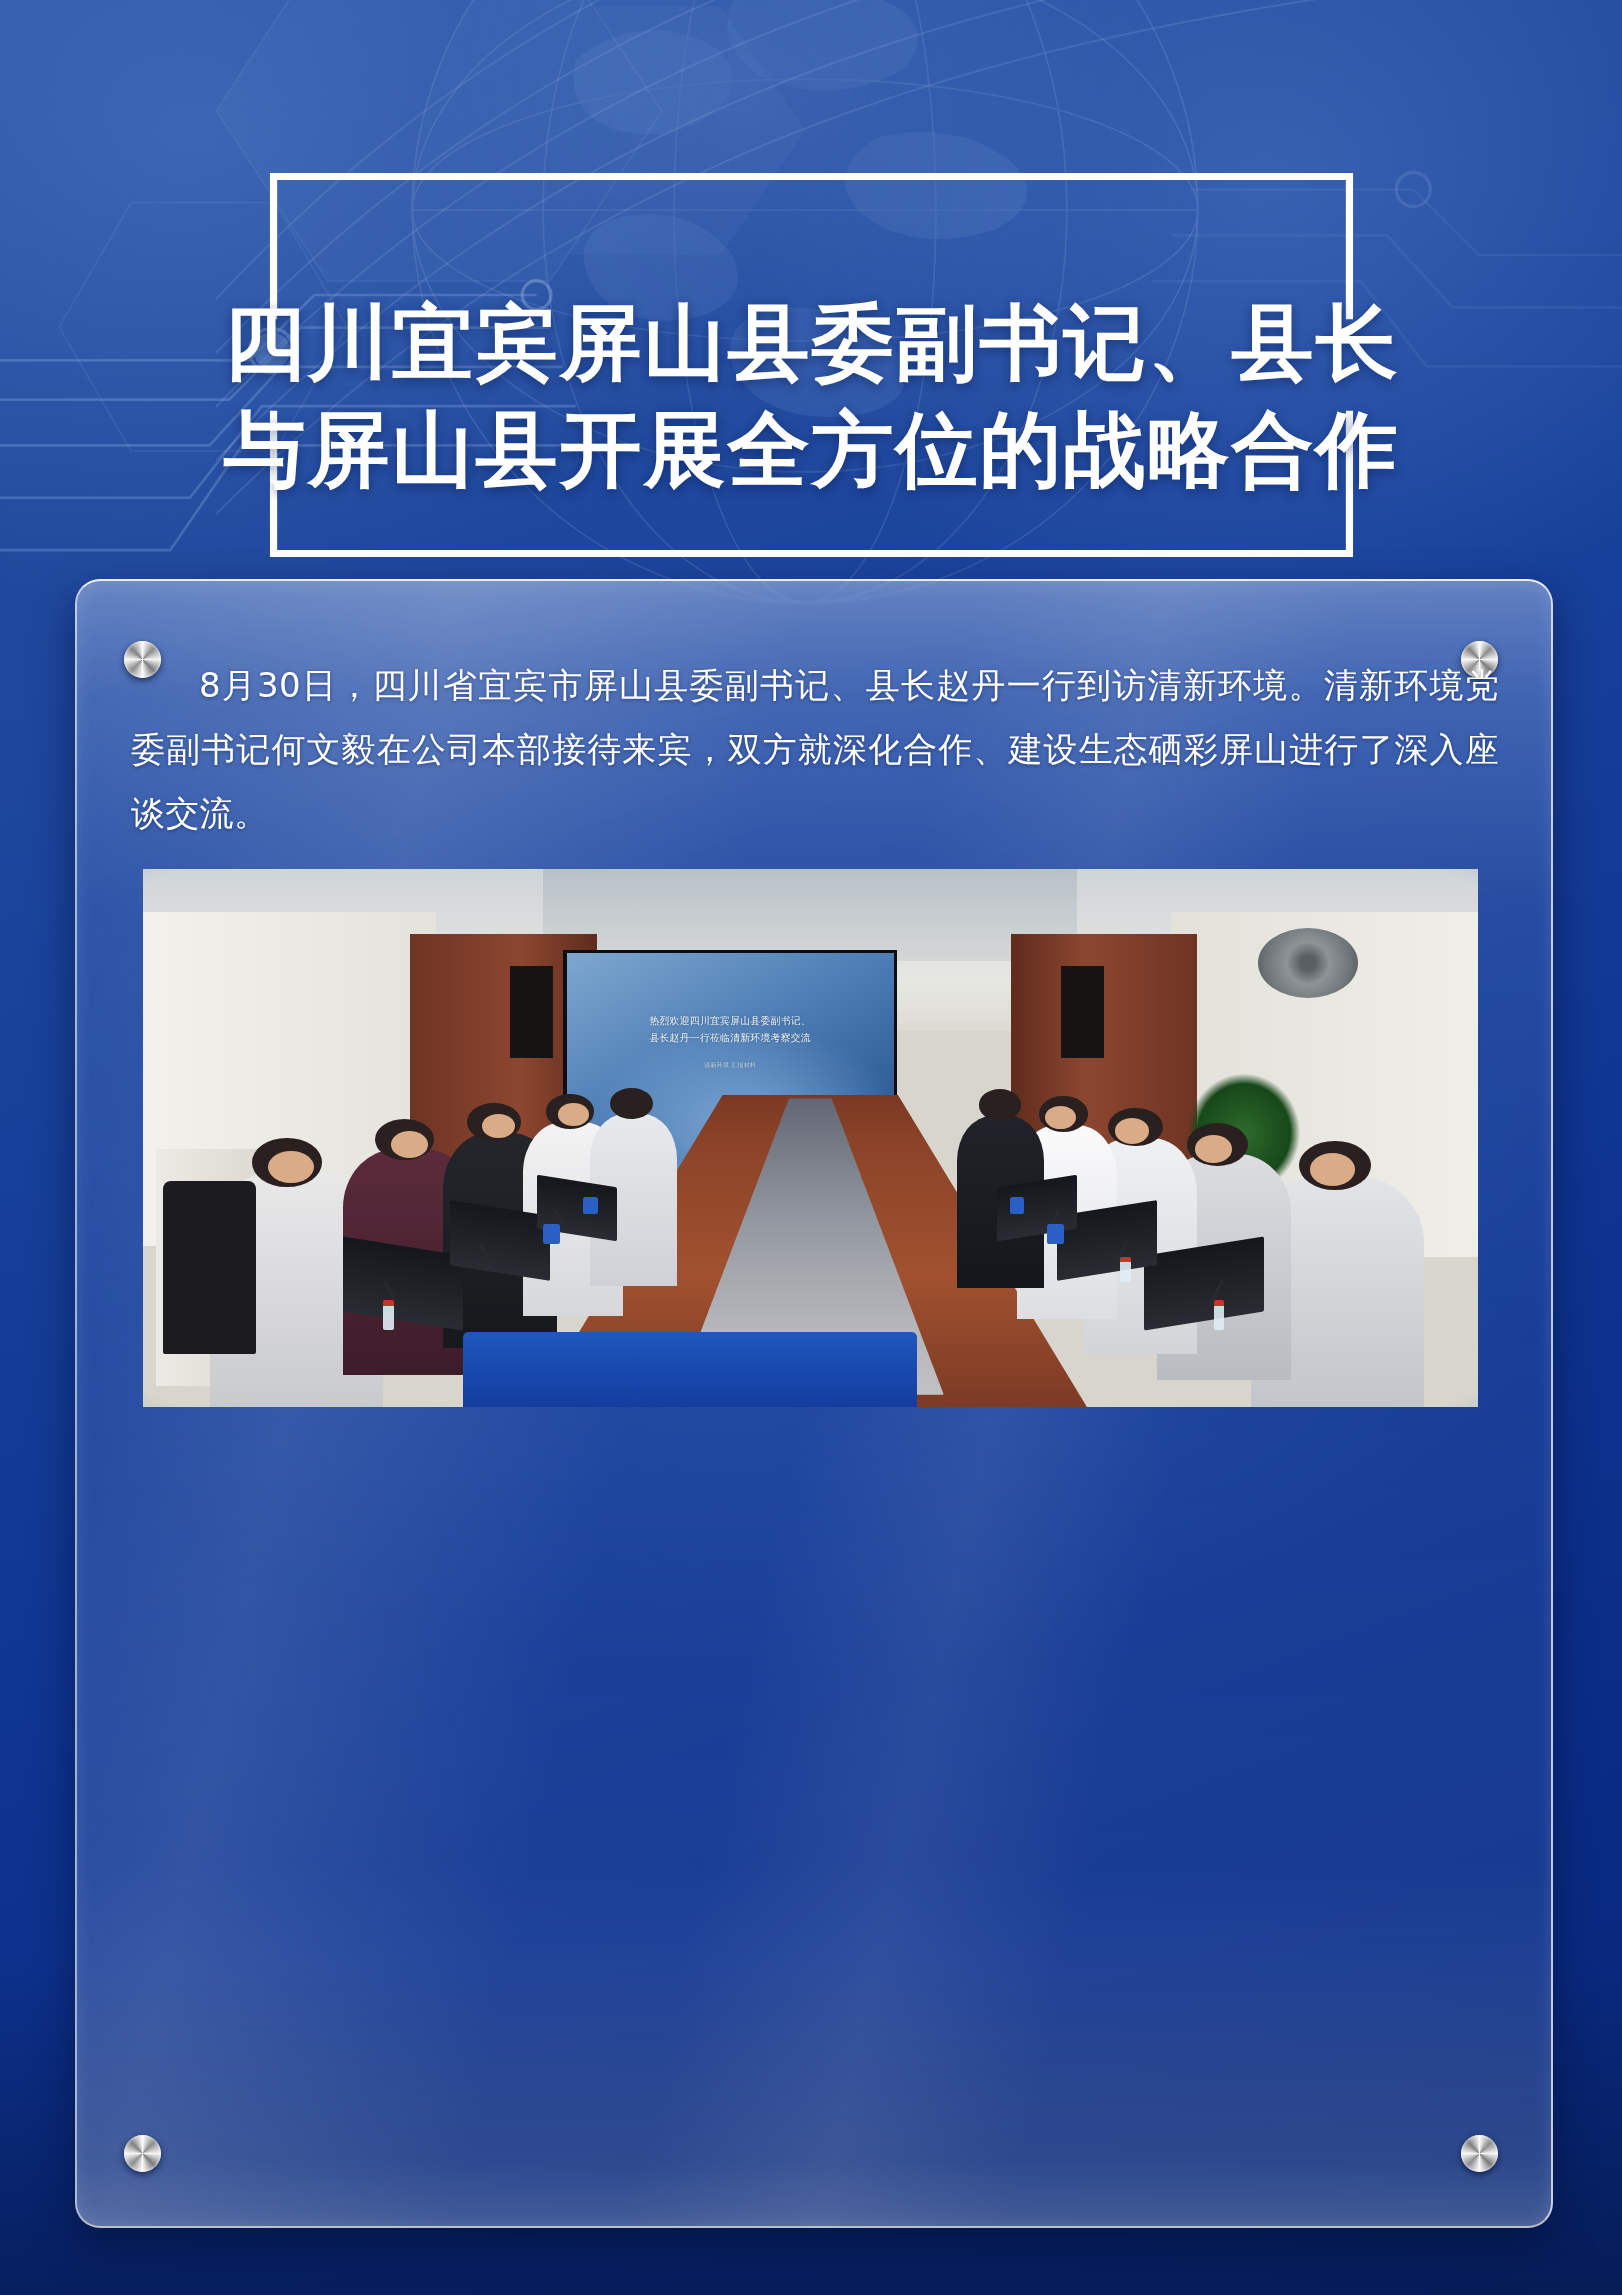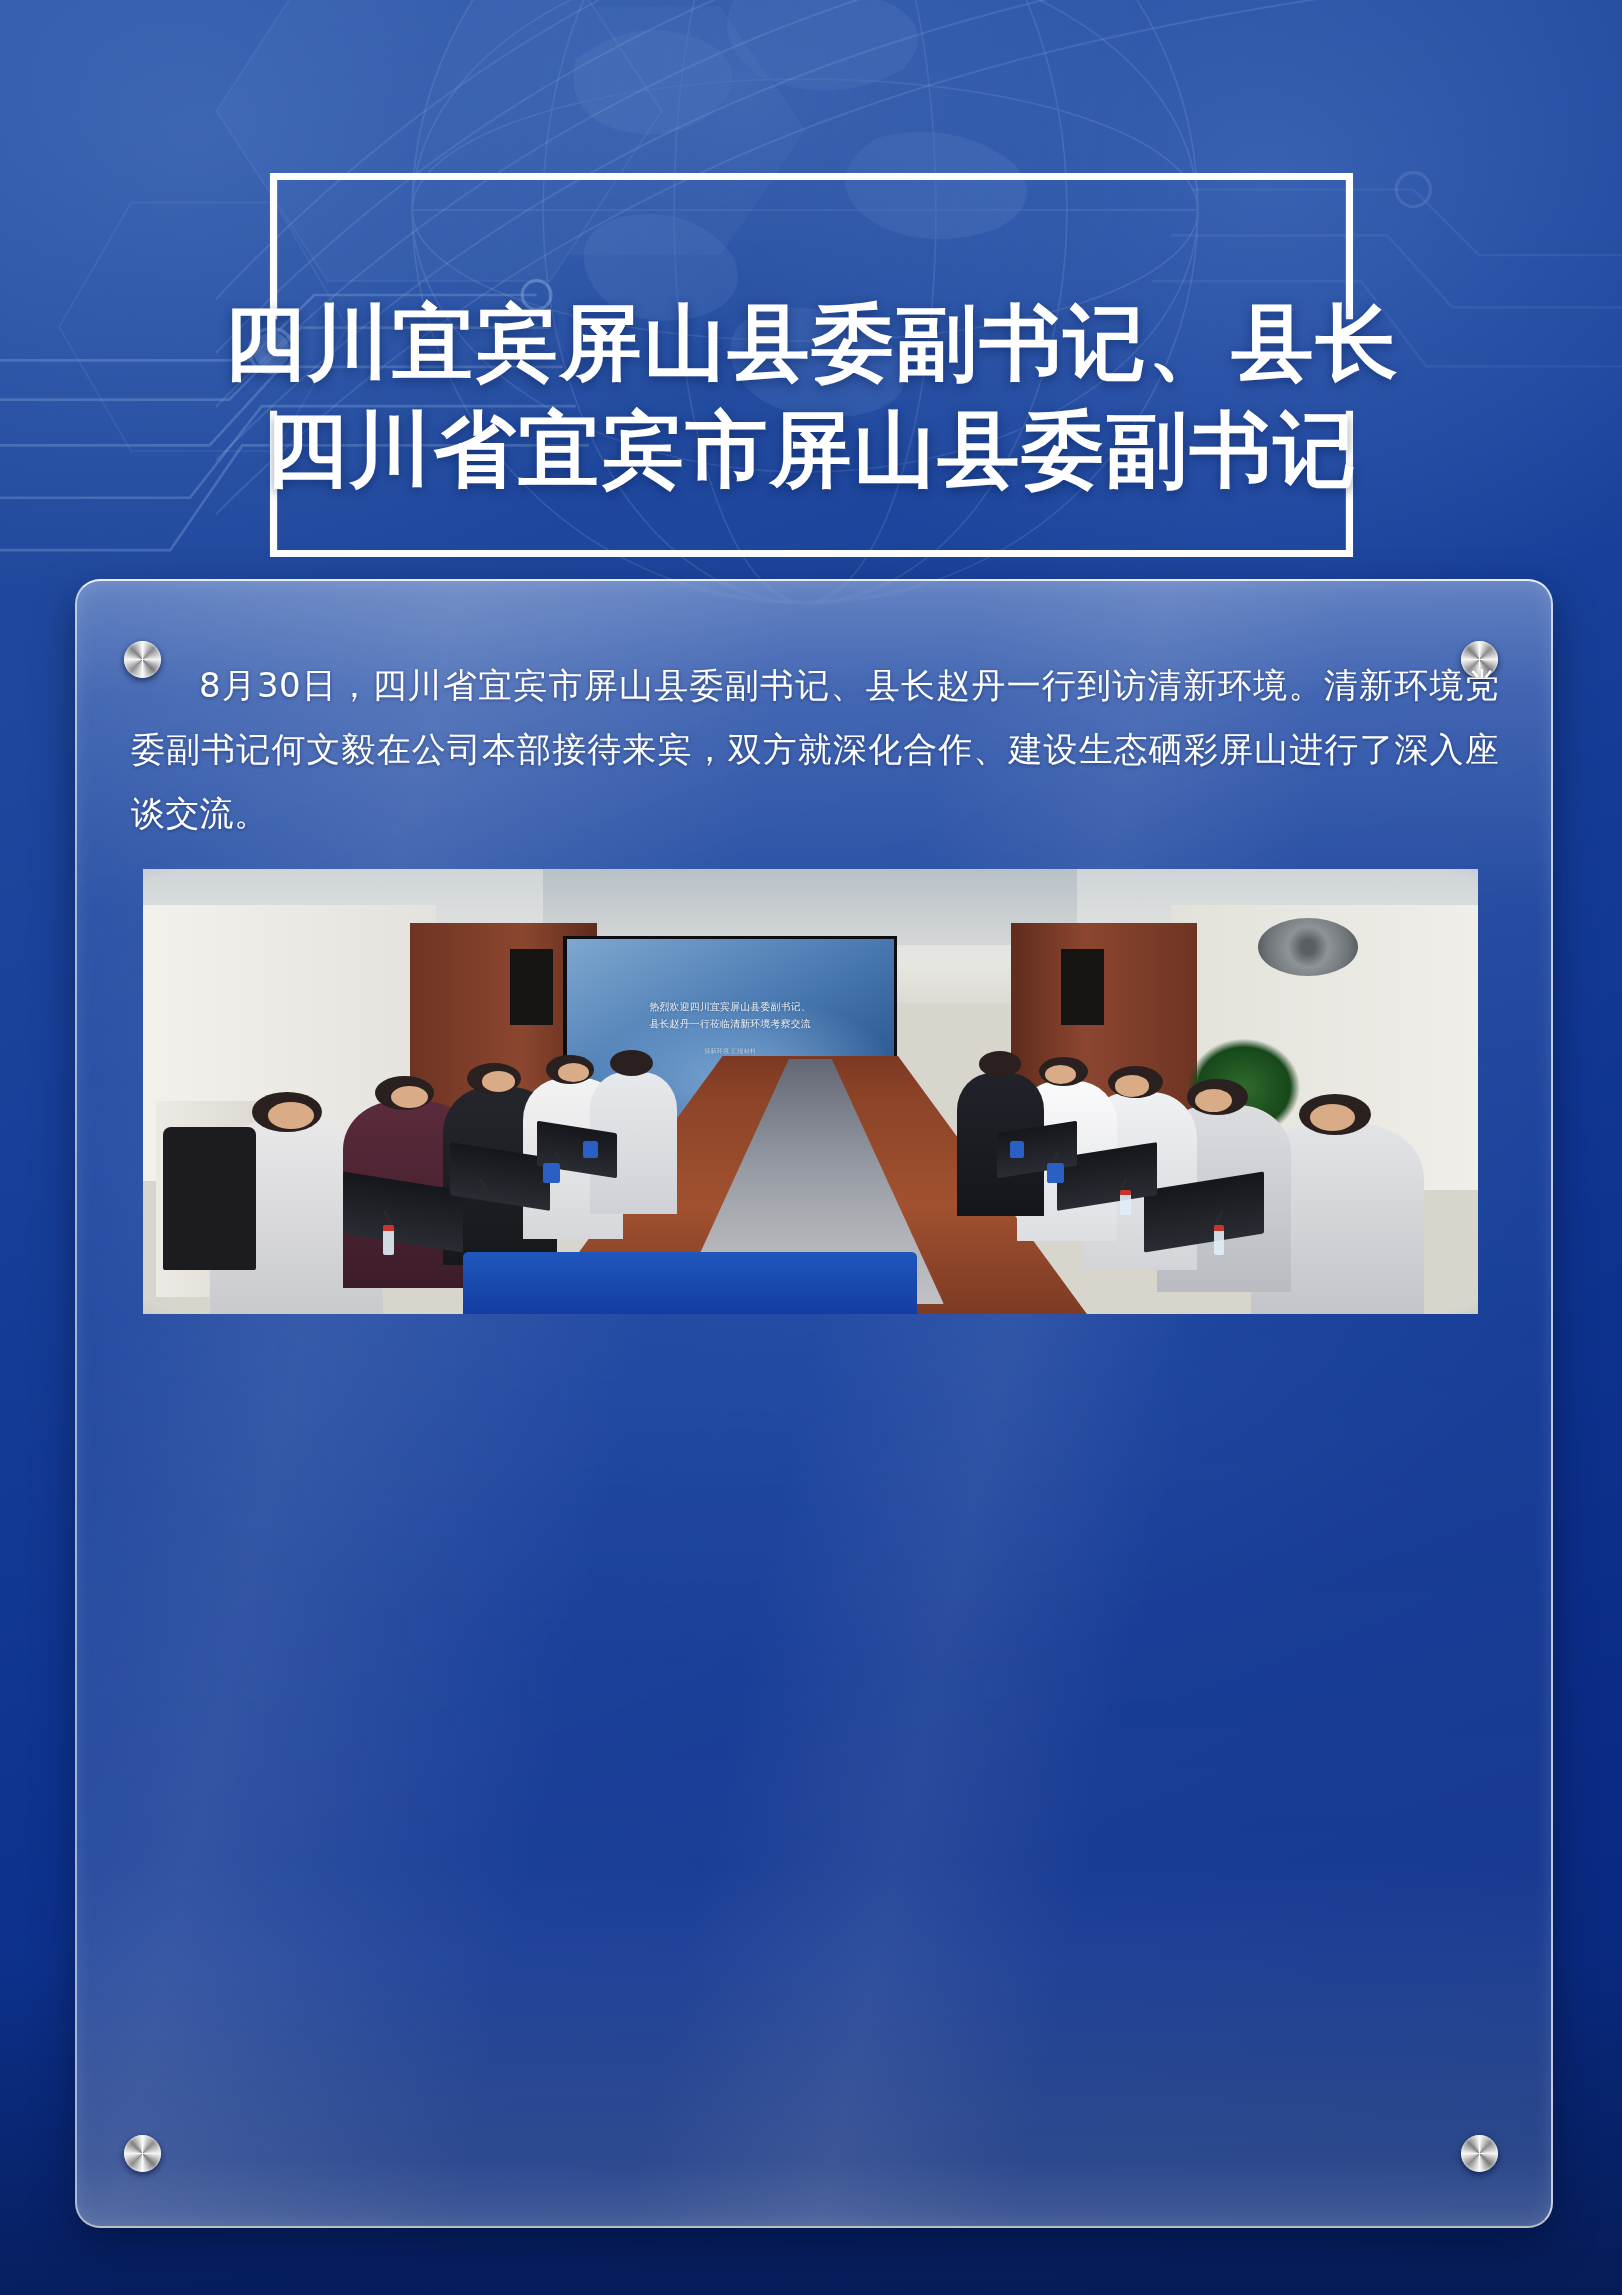--- a/index.html
+++ b/index.html
@@ -76,21 +76,21 @@
   p.para{
     margin:0 0 22px 0;color:#ffffff;font-size:34px;line-height:1.88;
     text-align:justify;text-indent:2em;letter-spacing:0.3px;
     font-family:"DejaVu Sans","Liberation Sans",sans-serif;
     text-shadow:0 1.3px 3.9px rgba(0,18,60,.45);
   }
   p.para.last{margin-bottom:0;}
   .gap{height:34px;}
 
   
-  .photo{position:relative;margin:23.6px 0 29px 11.8px;width:1335px;height:445px;}
+  .photo{position:relative;margin:23.6px 0 29px 11.8px;width:1335px;height:538px;}
   .photoinner{position:absolute;inset:0;overflow:hidden;
     -webkit-mask-image:radial-gradient(ellipse 98% 104% at 50% 50%,#000 68%,rgba(0,0,0,.55) 84%,rgba(0,0,0,0) 100%);
     mask-image:radial-gradient(ellipse 98% 104% at 50% 50%,#000 68%,rgba(0,0,0,.55) 84%,rgba(0,0,0,0) 100%);}
   .room{position:absolute;inset:0;background:#d8d5cc;}
   
   .ceiling{position:absolute;left:0;top:0;width:100%;height:30%;
     background:linear-gradient(to bottom,#cfd4d8,#e7e7e2 70%,#dcdad3);}
   .ceil-rec{position:absolute;left:30%;top:0;width:40%;height:17%;
     background:linear-gradient(to bottom,#b9c1c8,#d4d7d6);}
   .walll{position:absolute;left:0;top:8%;width:22%;height:62%;
@@ -229,21 +229,21 @@
 
   <div class="titlewrap">
     <svg viewBox="0 0 2480 660" width="1623" height="432" style="position:absolute;left:0;top:0">
       <g stroke="#ffffff" stroke-width="11" fill="none">
         <polyline points="418,260 418,42 2062,42 2062,260"></polyline>
         <polyline points="418,400 418,618 2062,618 2062,400"></polyline>
       </g>
     </svg>
     <div class="title">
       <div>四川宜宾屏山县委副书记、县长</div>
-      <div>四川省宜宾市屏山县委副书记</div>
+      <div>与屏山县开展全方位的战略合作</div>
     </div>
   </div>
 
   <div class="card">
     <div class="cardsheen"></div>
   </div>
 
   <div class="screw s1"></div>
   <div class="screw s2"></div>
   <div class="screw s3"></div>

